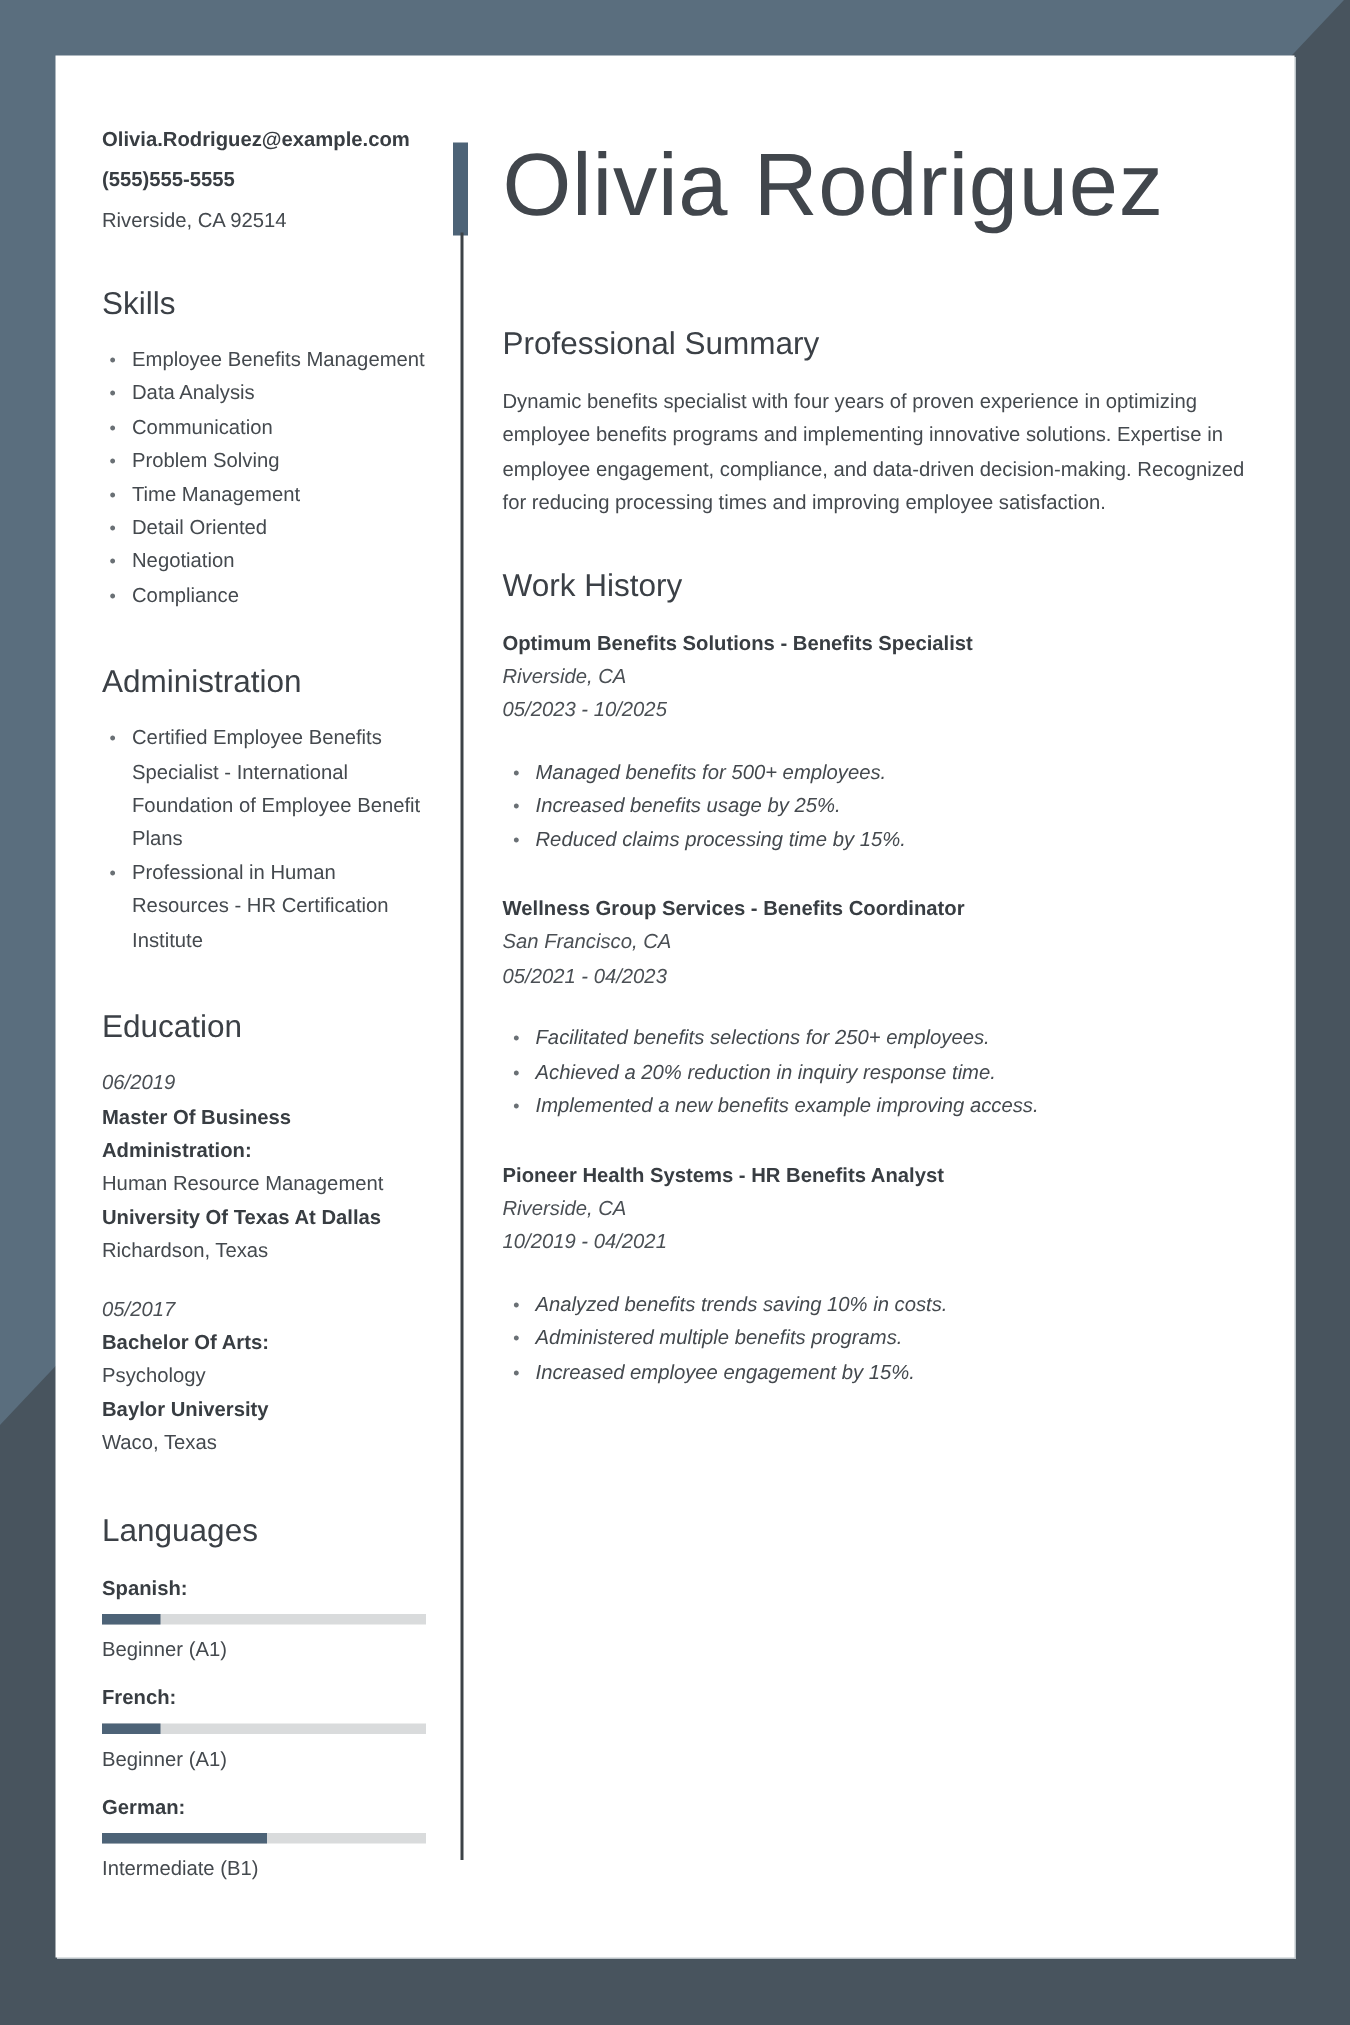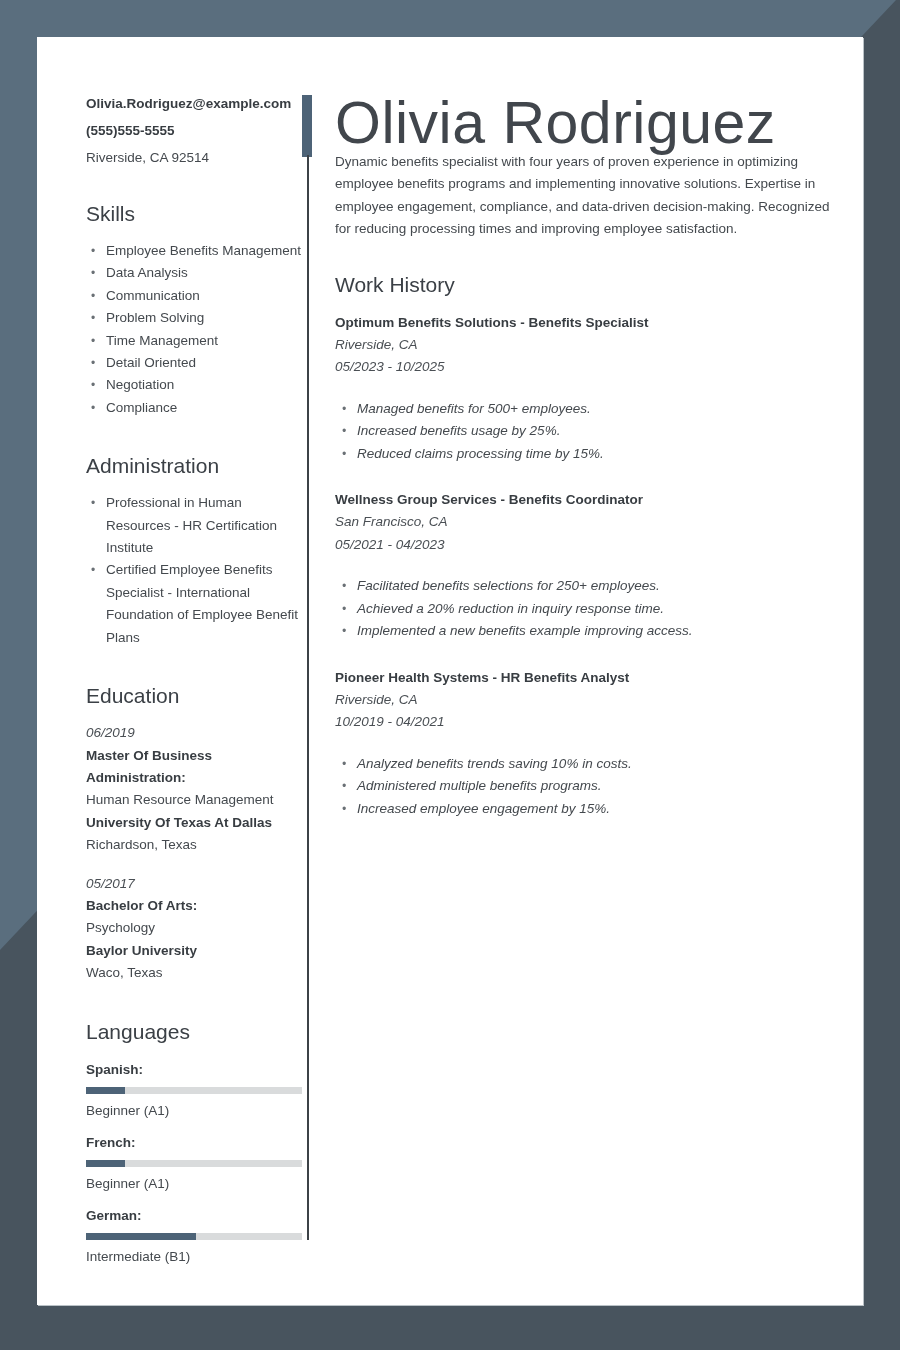--- a/index.html
+++ b/index.html
@@ -20,21 +20,21 @@
   .page{
     position:absolute;left:37px;top:37px;width:826px;height:1268px;
     background:#ffffff;
     box-shadow:1px 1px 0 rgba(215,221,225,0.8);
   }
   
   .accent-bar{position:absolute;left:265px;top:58px;width:10px;height:62px;background:#4d6377;}
   .divider{position:absolute;left:270px;top:118px;width:2px;height:1085px;background:#3c4247;}
 
   
-  .sidebar{position:absolute;left:31px;top:58px;width:216px;color:#44494e;font-size:13.5px;margin-left:18px;}
+  .sidebar{position:absolute;left:31px;top:47px;width:216px;color:#44494e;font-size:13.5px;}
   .contact p{margin:0 0 9px;line-height:18px;}
   .contact .strong{font-weight:bold;color:#383d42;}
   h2{font-size:21px;font-weight:400;color:#3b4046;margin:34px 0 13px;line-height:26px;}
   .sidebar ul{margin:0;padding:0 0 0 5px;list-style:none;}
   .sidebar ul li{position:relative;padding-left:15px;line-height:22.4px;}
   .sidebar ul li::before{content:"•";position:absolute;left:0;top:0;color:#6a7075;font-size:12px;}
   .edu-entry{margin:0 0 16px;}
   .edu-entry p{margin:0;line-height:22.4px;}
   .edu-date{font-style:italic;color:#4a4f54;}
   .b{font-weight:bold;color:#383d42;}
@@ -98,23 +98,23 @@
 
             <li>Compliance</li>
 
         </ul>
       </section>
 
       <section>
         <h2>Administration</h2>
         <ul>
 
+            <li>Certified Employee Benefits Specialist - International Foundation of Employee Benefit Plans</li>
+
             <li>Professional in Human Resources - HR Certification Institute</li>
-
-            <li>Certified Employee Benefits Specialist - International Foundation of Employee Benefit Plans</li>
 
         </ul>
       </section>
 
       <section>
         <h2>Education</h2>
 
           <div class="edu-entry">
             <p class="edu-date">06/2019</p>
             <p class="b">Master Of Business Administration:</p>
@@ -160,20 +160,21 @@
             <p>Intermediate (B1)</p>
           </div>
 
       </section>
     </aside>
 
     <main class="main">
       <h1>Olivia Rodriguez</h1>
 
       <section>
+        <h2>Professional Summary</h2>
         <p class="summary-text">Dynamic benefits specialist with four years of proven experience in optimizing employee benefits programs and implementing innovative solutions. Expertise in employee engagement, compliance, and data-driven decision-making. Recognized for reducing processing times and improving employee satisfaction.</p>
       </section>
 
       <section>
         <h2 class="work">Work History</h2>
 
           <div class="job">
             <p class="job-title">Optimum Benefits Solutions - Benefits Specialist</p>
             <p class="job-meta">Riverside, CA</p>
             <p class="job-meta">05/2023 - 10/2025</p>

